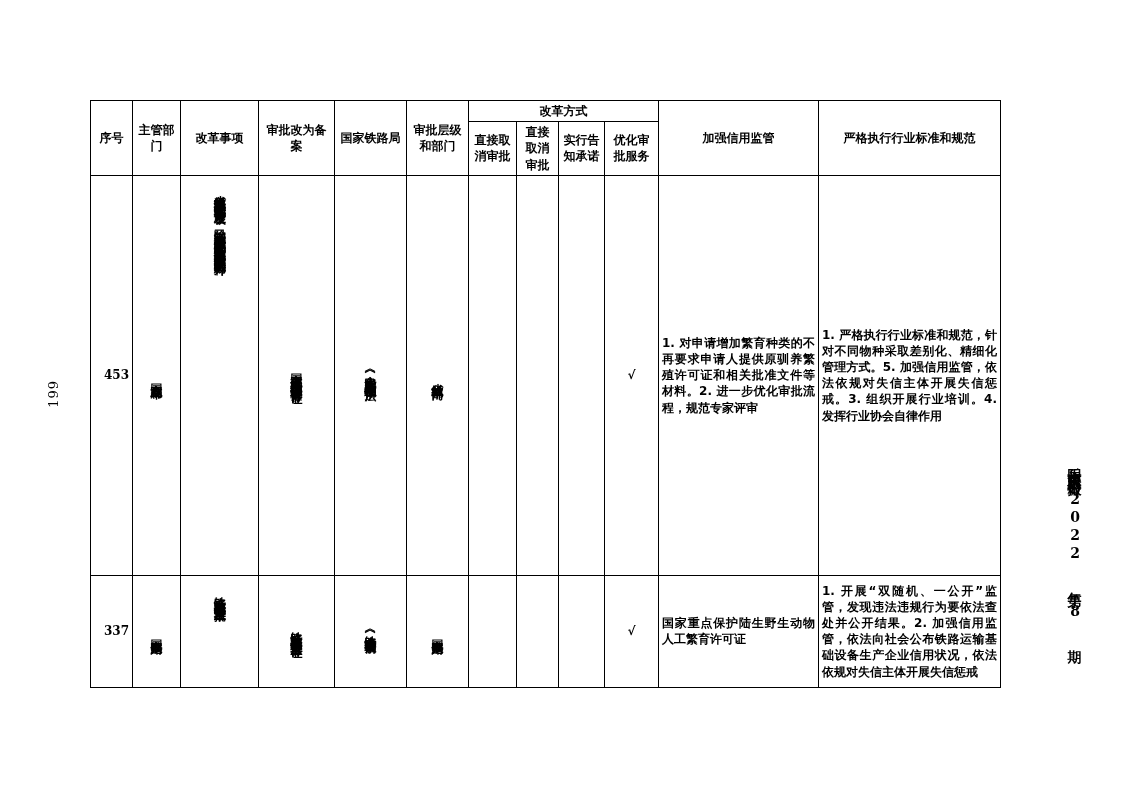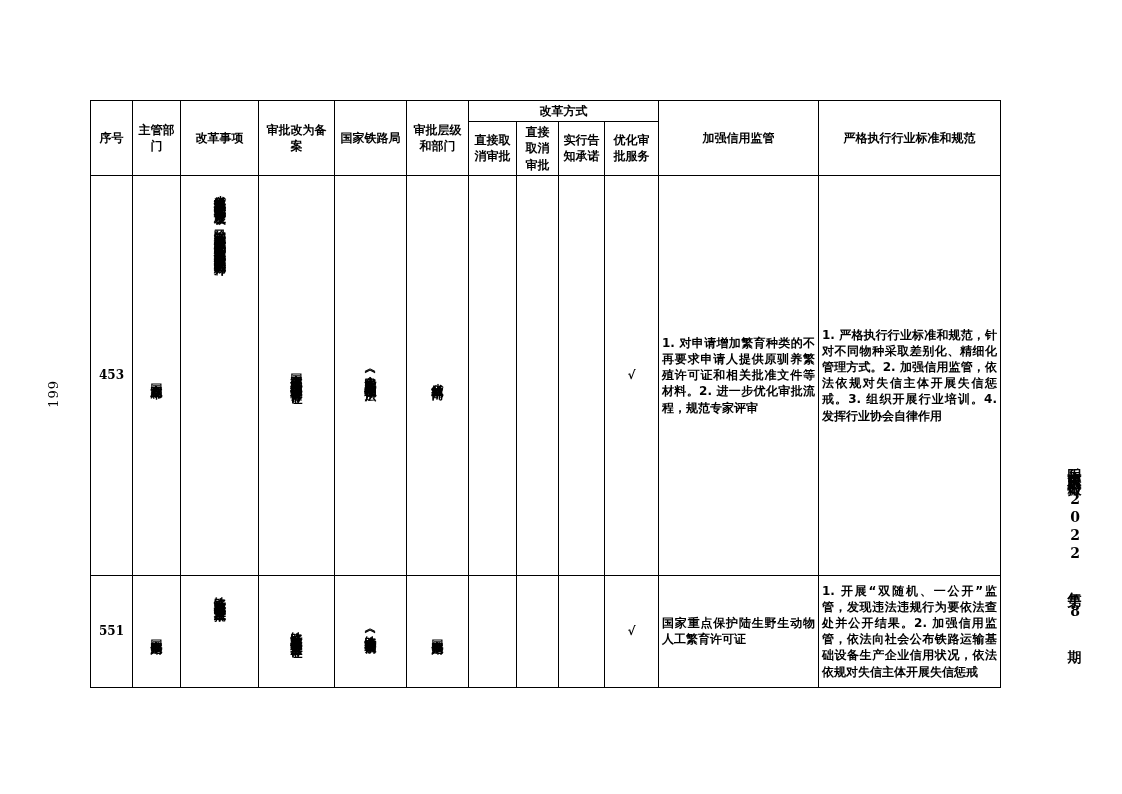--- a/index.html
+++ b/index.html
@@ -116,21 +116,21 @@
     text-align: center;
     font-size: 13px;
   }
   .body-cell {
     font-size: 12px;
     line-height: 1.5;
     text-align: justify;
     text-align-last: left;
   }
   .seq {
-    text-align: center;
+    text-align: right;
     font-size: 13px;
     font-family: "DejaVu Serif", "Liberation Serif", serif;
   }
 </style>
 </head>
 <body>
 
 <div class="page">
 
   <div class="page-number-left">199</div>
@@ -188,24 +188,24 @@
             <span class="vsmall">《中华人民共和国野生动物保护法》</span>
           </td>
           <td class="vcell">
             <span class="vsmall">省级林草部门</span>
           </td>
           <td class="check"></td>
           <td class="check"></td>
           <td class="check"></td>
           <td class="check">√</td>
           <td class="body-cell">1. 对申请增加繁育种类的不再要求申请人提供原驯养繁殖许可证和相关批准文件等材料。2. 进一步优化审批流程，规范专家评审</td>
-          <td class="body-cell">1. 严格执行行业标准和规范，针对不同物种采取差别化、精细化管理方式。2. 加强信用监管，依法依规对失信主体开展失信惩戒。3. 组织开展行业培训。4. 发挥行业协会自律作用</td>
+          <td class="body-cell">1. 严格执行行业标准和规范，针对不同物种采取差别化、精细化管理方式。5. 加强信用监管，依法依规对失信主体开展失信惩戒。3. 组织开展行业培训。4. 发挥行业协会自律作用</td>
         </tr>
         <tr style="height:112px">
-          <td class="seq">551</td>
+          <td class="seq">337</td>
           <td class="vcell">
             <span class="vsmall">国家铁路局</span>
           </td>
           <td class="vcell">
             <div class="vflow-sm">铁路运输基础设备生产企业审批</div>
           </td>
           <td class="vcell">
             <span class="vsmall">铁路运输基础设备生产企业许可证</span>
           </td>
           <td class="vcell">

